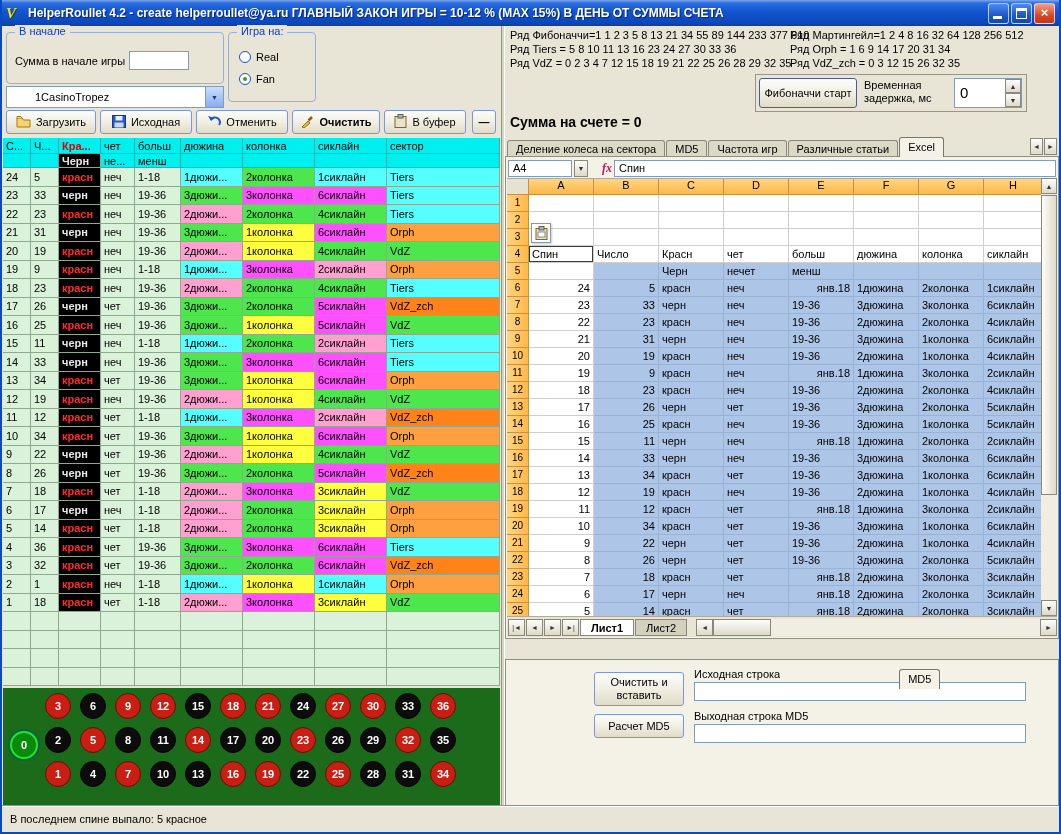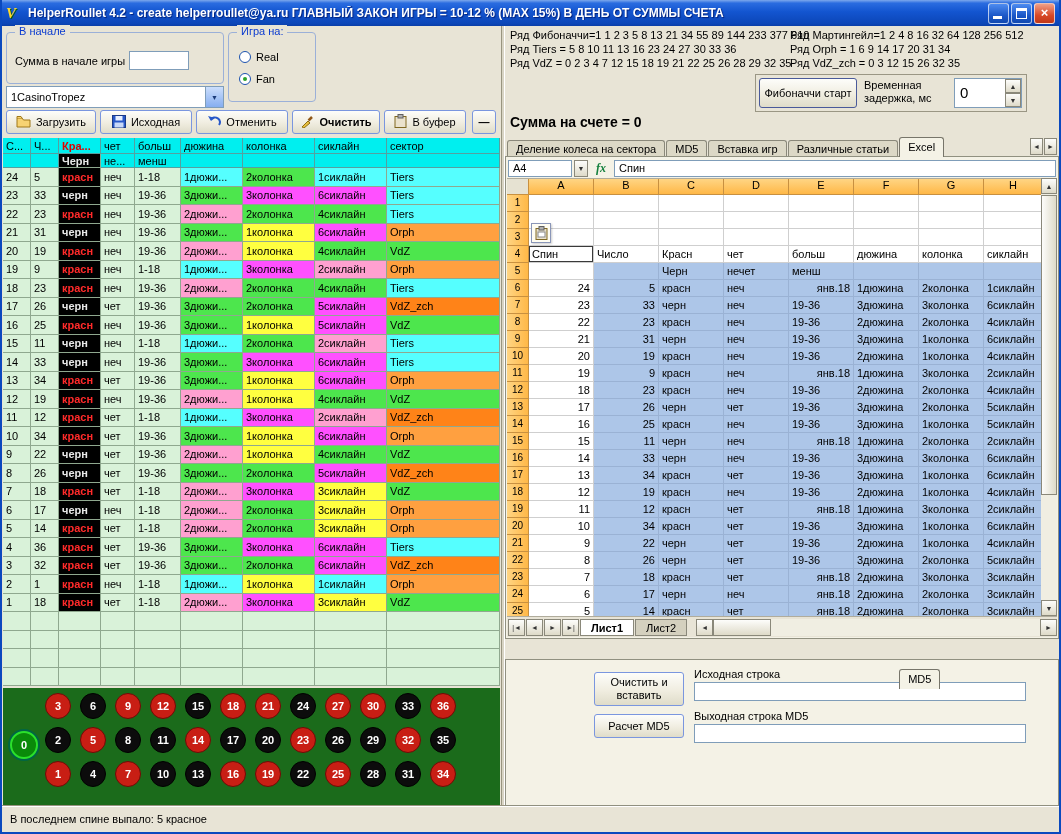--- a/index.html
+++ b/index.html
@@ -44,21 +44,21 @@
   
   .gb-start { left:4px; top:6px; width:218px; height:52px; }
   .lbl-sum { position:absolute; left:8px; top:22px; }
   .inp-sum { position:absolute; left:122px; top:18px; width:60px; height:19px; }
   .gb-game { left:226px; top:6px; width:88px; height:70px; }
   .radio-row { position:absolute; left:10px; display:flex; align-items:center; gap:5px; }
   .radio { width:12px; height:12px; border-radius:50%; border:1px solid #1C52AE; background:#fff; position:relative; }
   .radio.sel::after { content:""; position:absolute; left:3px; top:3px; width:4px; height:4px;
     border-radius:50%; background:#2AA32A; }
   .combo { position:absolute; left:4px; top:60px; width:218px; height:22px; border:1px solid #7F9DB9;
-    background:#fff; display:flex; align-items:center; }
+    background:#fff; display:flex; align-items:center;padding-left:24px; }
   .combo-text { flex:1; padding:0 4px; }
   .combo-btn { width:18px; height:100%; border-left:1px solid #7F9DB9;
     background:linear-gradient(#CCDEFC,#86AEF0); color:#1A3A78; font-size:7px;
     display:flex; align-items:center; justify-content:center; }
   .toolbar-btn { top:84px; height:24px; }
   .tbtn1 { left:4px;   width:90px; }
   .tbtn2 { left:98px;  width:92px; }
   .tbtn3 { left:194px; width:92px; }
   .tbtn4 { left:290px; width:88px;font-weight:bold; }
   .tbtn5 { left:382px; width:82px; }
@@ -110,21 +110,21 @@
   .tabscroll { position:absolute; right:2px; top:112px; display:flex; gap:1px; }
   .tabscroll .grayarrow { width:13px; height:17px; }
   .tab-page { position:absolute; left:0; width:554px; border:1px solid #909080; background:#F4F2E6; z-index:2; }
   .page-excel { top:130px; height:483px;padding-left:20px; }
   .page-bottom { top:633px; height:147px; }
   
   .formula-bar { position:absolute; left:2px; top:2px; right:2px; height:18px; display:flex;
     align-items:center; gap:2px; }
   .name-box { width:64px; height:17px; border:1px solid #7F9DB9; background:#fff; padding:1px 4px; }
   .name-drop { width:14px; height:17px; }
-  .fx { width:22px; text-align:center; font:italic bold 12px "Liberation Serif",serif; color:#15803d; }
+  .fx { width:22px; text-align:right; font:italic bold 12px "Liberation Serif",serif; color:#be185d; }
   .formula-field { flex:1; height:17px; border:1px solid #7F9DB9; background:#fff; padding:1px 4px; }
   
   .excel-grid { position:absolute; left:1px; top:21px; width:535px; height:438px; overflow:hidden;
     background:#fff; border-top:1px solid #B0AC9C; }
   .xrow { display:flex; height:17px; }
   .xrow:first-child { height:16px; }
   .xcorner { width:22px; background:#E6E2D2; border-right:1px solid #C89040; border-bottom:1px solid #C89040; flex:none; }
   .xcolhdr { background:linear-gradient(#FFD584,#FFB847); border-right:1px solid #C89040;
     border-bottom:1px solid #C89040; text-align:center; font-size:11px; flex:none; }
   .xrowhdr { width:22px; background:linear-gradient(90deg,#FFD584,#FFB847); border-right:1px solid #C89040;
@@ -653,21 +653,21 @@
           <div class="grayarrow">▼</div>
         </div>
       </div>
     </div>
 
     <div class="balance">Сумма на счете = 0</div>
 
     <div class="tabstrip tabstrip-top">
         <div class="tab">Деление колеса на сектора</div>
         <div class="tab">MD5</div>
-        <div class="tab">Вставка игр</div>
+        <div class="tab">Частота игр</div>
         <div class="tab">Различные статьи</div>
         <div class="tab active">Excel</div>
       </div>
     <div class="tabscroll">
       <div class="grayarrow">◄</div>
       <div class="grayarrow">►</div>
     </div>
 
     <div class="tab-page page-excel">
       <div class="formula-bar">

